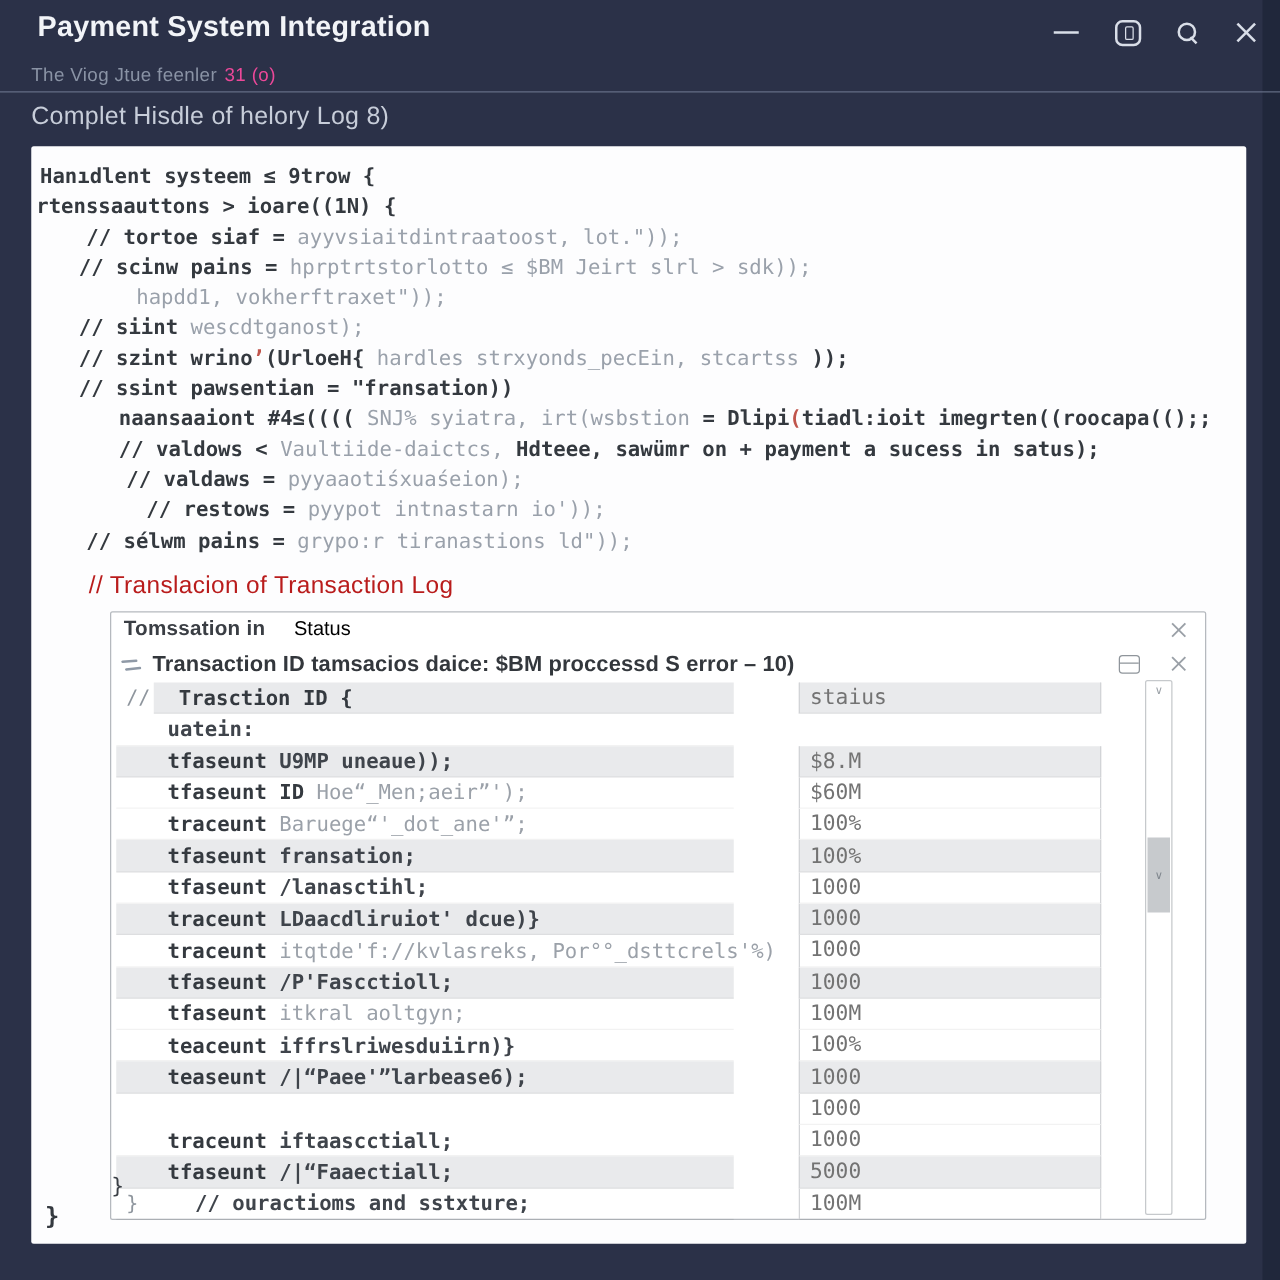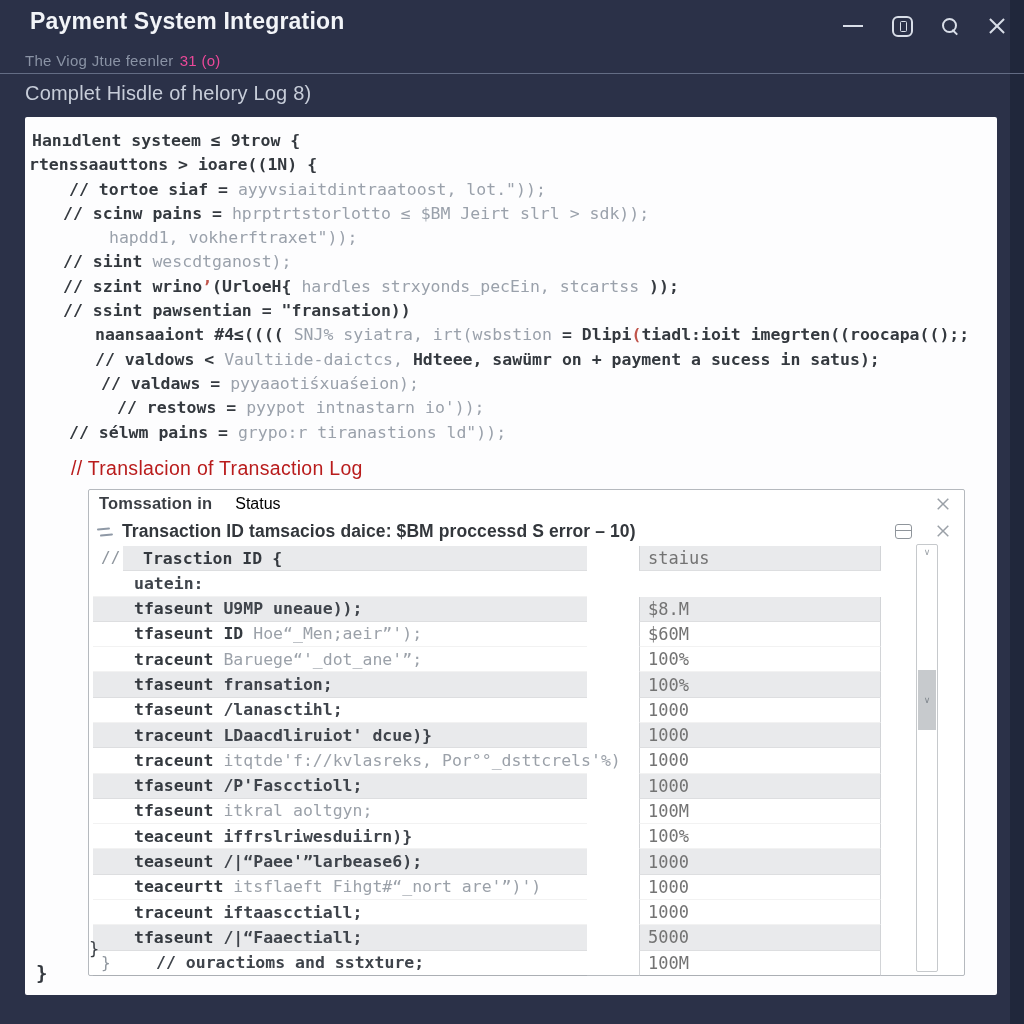--- a/index.html
+++ b/index.html
@@ -209,21 +209,20 @@
         </div>
         <div class="trow">
           <div class="rl"><span class="lh">teaceunt</span><span class="lr"> iffrslriwesduiirn)}</span></div>
           <div class="rv">100%</div>
         </div>
         <div class="trow shaded">
           <div class="rl"><span class="lh">teaseunt</span><span class="lr"> /|“Paee'”larbease6);</span></div>
           <div class="rv">1000</div>
         </div>
         <div class="trow">
-          <div class="rl"><span class="lh">teaceurtt</span><span class="lr g"> itsflaeft Fihgt#“_nort are'”)')</span></div>
           <div class="rv">1000</div>
         </div>
         <div class="trow">
           <div class="rl"><span class="lh">traceunt</span><span class="lr"> iftaascctiall;</span></div>
           <div class="rv">1000</div>
         </div>
         <div class="trow shaded">
           <div class="rl"><span class="lh">tfaseunt</span><span class="lr"> /|“Faaectiall;</span></div>
           <div class="rv">5000</div>
         </div>

